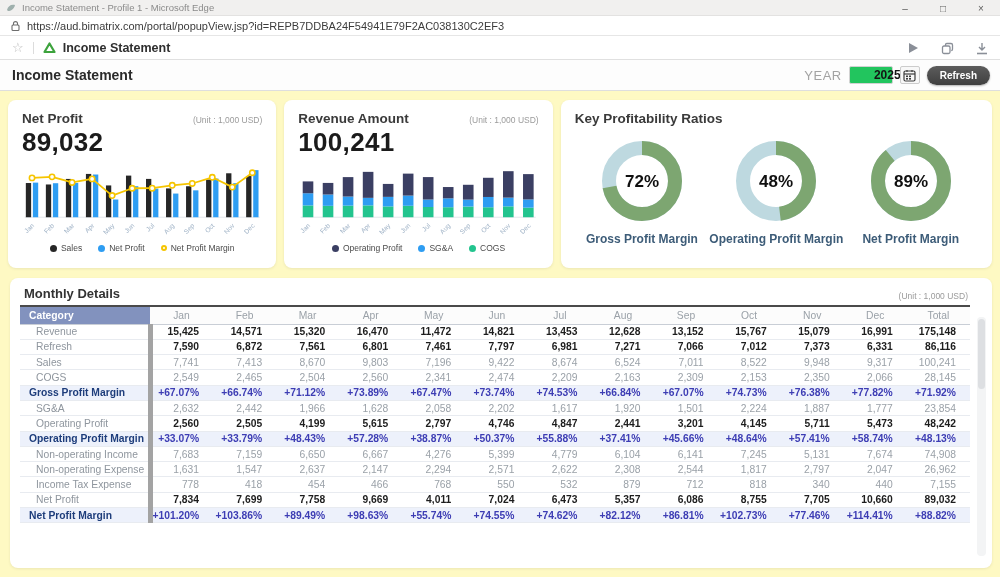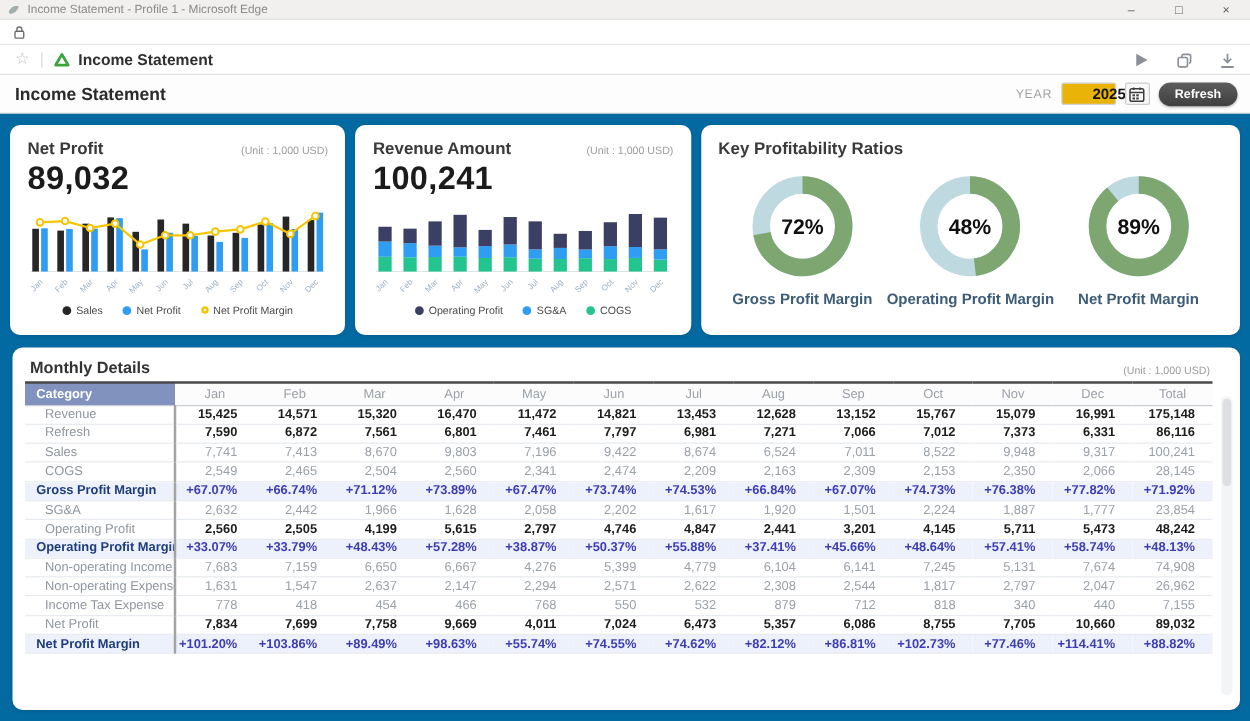--- a/index.html
+++ b/index.html
@@ -21,27 +21,27 @@
   .favbar { position:absolute; top:36px; left:0; right:0; height:24px; background:#ffffff; border-bottom:1px solid #e0e0e0; display:flex; align-items:center; }
   .star { margin-left:12px; font-family:"DejaVu Sans",sans-serif; font-size:13px; color:#bdbdbd; line-height:1; }
   .vdiv { width:1px; height:12px; background:#dcdcdc; margin:0 9px; }
   .tab-title { font-size:12.5px; font-weight:bold; color:#2f2f2f; margin-left:7px; }
   .fav-right { position:absolute; right:12px; top:0; height:24px; display:flex; align-items:center; gap:22px; }
   .tool-btn { display:flex; align-items:center; }
 
   .pagehead { position:absolute; top:60px; left:0; right:0; height:31px; background:#fdfdfd; border-bottom:1px solid #dedede; display:flex; align-items:center; }
   .page-title { font-size:14px; font-weight:bold; color:#2b2b2b; margin-left:12px; }
   .ph-right { position:absolute; right:10px; display:flex; align-items:center; gap:7px; }
-  .year-lbl { font-size:10px; color:#a3a3a3; letter-spacing:.5px;text-align:right; }
-  .year-box { width:44px; height:18px; border:1px solid #d2d2d2; background:#eab308; border-radius:2px; font-size:12px; font-weight:bold; color:#141414; display:flex; align-items:center; justify-content:center;padding-left:33px; }
+  .year-lbl { font-size:13px; color:#a3a3a3; letter-spacing:.5px;text-align:right; }
+  .year-box { width:44px; height:18px; border:1px solid #d2d2d2; background:#22c55e; border-radius:2px; font-size:12px; font-weight:bold; color:#141414; display:flex; align-items:center; justify-content:center;padding-left:33px; }
   .cal-btn { width:20px; height:18px; border:1px solid #cccccc; background:#f8f8f8; border-radius:2px; display:flex; align-items:center; justify-content:center; }
   .refresh-btn { height:19px; padding:0 13px; background:linear-gradient(#5d5d5d,#3f3f3f); color:#fff; font-size:10px; font-weight:bold; border-radius:10px; display:flex; align-items:center; box-shadow:0 1px 2px rgba(0,0,0,.3); }
 
   
-  .content { position:absolute; top:91px; left:0; right:0; bottom:0; background:#0369a1; }
+  .content { position:absolute; top:91px; left:0; right:0; bottom:0; background:#fef9c3; }
   .cards-row { display:flex; gap:8px; margin:9px 8px 0 8px; }
   .card { background:#fff; border-radius:8px; box-shadow:0 1px 3px rgba(0,0,0,.08); height:168px; padding:11px 14px 6px 14px; position:relative; }
   .card.c1,.card.c2 { width:289px; }
   .card.c3 { width:466px; }
   .card-head { display:flex; justify-content:space-between; align-items:baseline; }
   .card-title { font-size:13.5px; font-weight:bold; color:#3a3a3a; }
   .unit { font-size:8.5px; color:#9b9b9b; }
   .big-num { font-size:26px; font-weight:bold; color:#1b1b1b; margin-top:1px; letter-spacing:.3px; }
   .chart-svg { display:block; width:100%; margin-top:0; }
   .legend { display:flex; justify-content:center; gap:16px; font-size:8.5px; color:#4a4a4a; margin-top:1px; }
@@ -52,23 +52,23 @@
   .donut-wrap { display:flex; flex-direction:column; align-items:center; width:124px; }
   .donut-lbl { font-size:12px; font-weight:bold; color:#3d5c78; margin-top:5px; white-space:nowrap; }
 
   
   .panel { position:relative; background:#fff; border-radius:8px; box-shadow:0 1px 3px rgba(0,0,0,.08); margin:10px 8px 0 10px; height:290px; padding:8px 22px 22px 10px; }
   .panel-head { display:flex; justify-content:space-between; align-items:flex-end; padding:0 2px 0 4px; }
   .panel-title { font-size:13px; font-weight:bold; color:#333; }
   .panel-unit { font-size:8.5px; color:#9b9b9b; }
   table.monthly { width:100%; border-collapse:collapse; table-layout:fixed; font-size:10.3px; margin-top:4px; }
   table.monthly th { height:18px; border-top:2px solid #4a4a4a; border-bottom:1px solid #c9ced6; color:#9aa1a8; font-weight:normal; background:#fcfcfc; text-align:center; }
-  table.monthly th.cat { width:120px; background:#8292be; color:#fff; font-weight:bold; text-align:left; padding-left:9px;margin-top:40px; }
+  table.monthly th.cat { width:130px; background:#8292be; color:#fff; font-weight:bold; text-align:left; padding-left:9px;margin-top:40px; }
   table.monthly td { height:15.3px; border-bottom:1px solid #e8ebf0; white-space:nowrap; overflow:hidden; }
-  td.label { color:#8f969e; text-align:left; padding-left:9px; border-right:2px solid #a3a3a3; }
+  td.label { color:#8f969e; text-align:left; padding-left:9px; border-right:5px solid #a3a3a3; }
   td.label.ind { padding-left:16px; }
   td.val { text-align:right; padding-right:14px; color:#9aa1a8; }
   tr.bold td.val { font-weight:bold; color:#1d1d1d; }
   tr.margin { background:#edf1fb; }
   tr.margin td.label { color:#1e3d7b; font-weight:bold; }
   tr.margin td.val { color:#3d3db4; font-weight:bold; }
   .tbl-scroll { position:absolute; right:6px; top:39px; bottom:12px; width:9px; background:#f3f4f5; border-radius:4px; }
   .tbl-thumb { position:absolute; left:1px; right:1px; top:2px; height:70px; background:#dddfe2; border-radius:4px; }
   svg text { font-family:"Liberation Sans","DejaVu Sans",sans-serif; }
 </style>
@@ -91,20 +91,21 @@
     </div>
   </div>
 
   <div class="urlbar">
     <span class="lock">
       <svg width="11" height="12" viewBox="0 0 11 12">
           <rect x="2" y="5" width="7" height="5.5" rx="1" fill="none" stroke="#6d6d6d" stroke-width="1.1"></rect>
           <path d="M3.5 5 V3.6 a2 2 0 0 1 4 0 V5" fill="none" stroke="#6d6d6d" stroke-width="1.1"></path>
         </svg>
     </span>
+    <span class="url">https://aud.bimatrix.com/portal/popupView.jsp?id=REPB7DDBA24F54941E79F2AC038130C2EF3</span>
   </div>
 
   <div class="favbar">
     <span class="star">☆</span>
     <span class="vdiv"></span>
     <span style="display:flex;">
       <svg width="13" height="12" viewBox="0 0 13 12">
           <path d="M6.5 1.5 L11.5 10 H1.5 Z" fill="none" stroke="#3da33d" stroke-width="2.2" stroke-linejoin="round"></path>
         </svg>
     </span>

